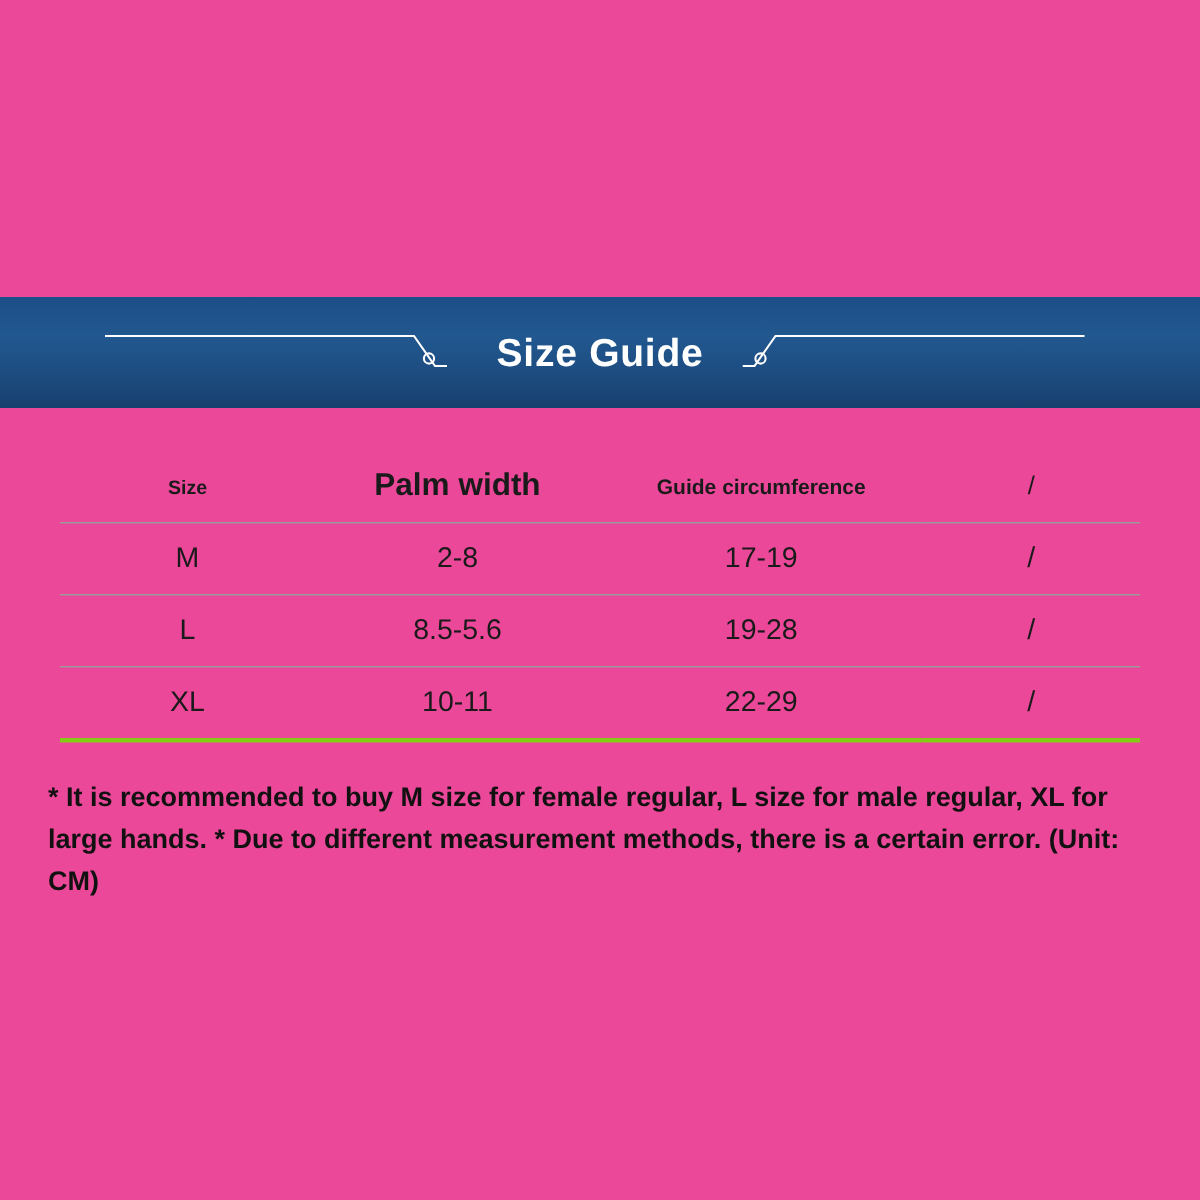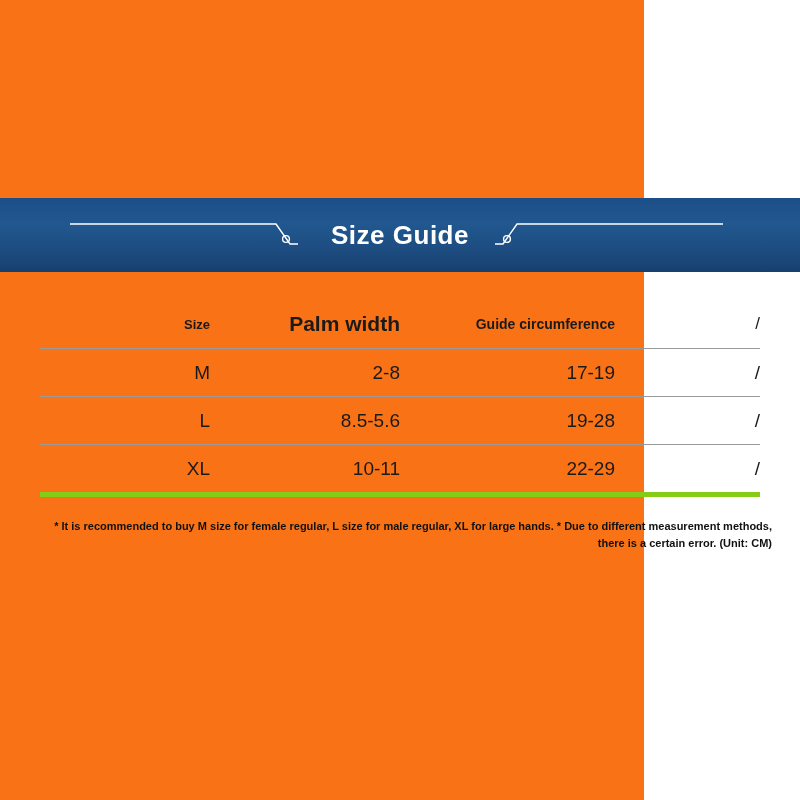--- a/index.html
+++ b/index.html
@@ -8,23 +8,23 @@
     background: #ffffff;
   }
   body {
     width: 800px;
     height: 800px;
     font-family: "Liberation Sans", sans-serif;
     overflow: hidden;
   }
   #page {
     position: relative;
-    width: 644px;
+    width: 800px;
     height: 800px;
-    background: #f97316;
+    background: #ec4899;
   }
 
   
   .banner {
     position: absolute;
     left: 0;
     top: 198px;
     width: 800px;
     height: 74px;
     background: linear-gradient(180deg, #1c4e87 0%, #21588f 35%, #1d4c80 70%, #173f6e 100%);
@@ -59,59 +59,58 @@
     left: 40px;
     top: 300px;
     width: 720px;
   }
   table.size-table {
     width: 720px;
     border-collapse: collapse;
     table-layout: fixed;
   }
   table.size-table td, table.size-table th {
-    text-align: right;
+    text-align: center;
     vertical-align: middle;
     color: #1a1a1a;
     border-bottom: 1px solid #9a9a9a;
     padding: 0;
   }
   table.size-table thead th {
     height: 48px;
     font-size: 14px;
     font-weight: bold;
   }
   table.size-table thead th.c0 { font-size: 13px; }
   table.size-table thead th.c1 { font-size: 21px; }
   table.size-table thead th.c2 { font-size: 14px; }
   table.size-table thead th.c3 { font-size: 17px; font-weight: normal; }
   table.size-table tbody td {
     height: 47px;
     font-size: 19px;
     font-weight: normal;
   }
   table.size-table tbody tr:last-child td {
-    border-bottom: 5px solid #84cc16;
+    border-bottom: 3px solid #84cc16;
   }
   col.col0 { width: 170px; }
   col.col1 { width: 190px; }
   col.col2 { width: 215px; }
   col.col3 { width: 145px; }
 
   
   .footnote {
     position: absolute;
     left: 32px;
     top: 518px;
     width: 740px;
-    font-size: 11px;
+    font-size: 18px;
     font-weight: bold;
     line-height: 1.55;
     color: #111111;
-    text-align: right;
   }
 </style>
 </head>
 <body>
 
 <div id="page">
 
   <div class="banner">
     <svg class="deco left" viewBox="0 0 230 74" preserveAspectRatio="none">
       <polyline points="2,26 208,26 222,46 230,46" fill="none" stroke="#ffffff" stroke-width="1.4"></polyline>

